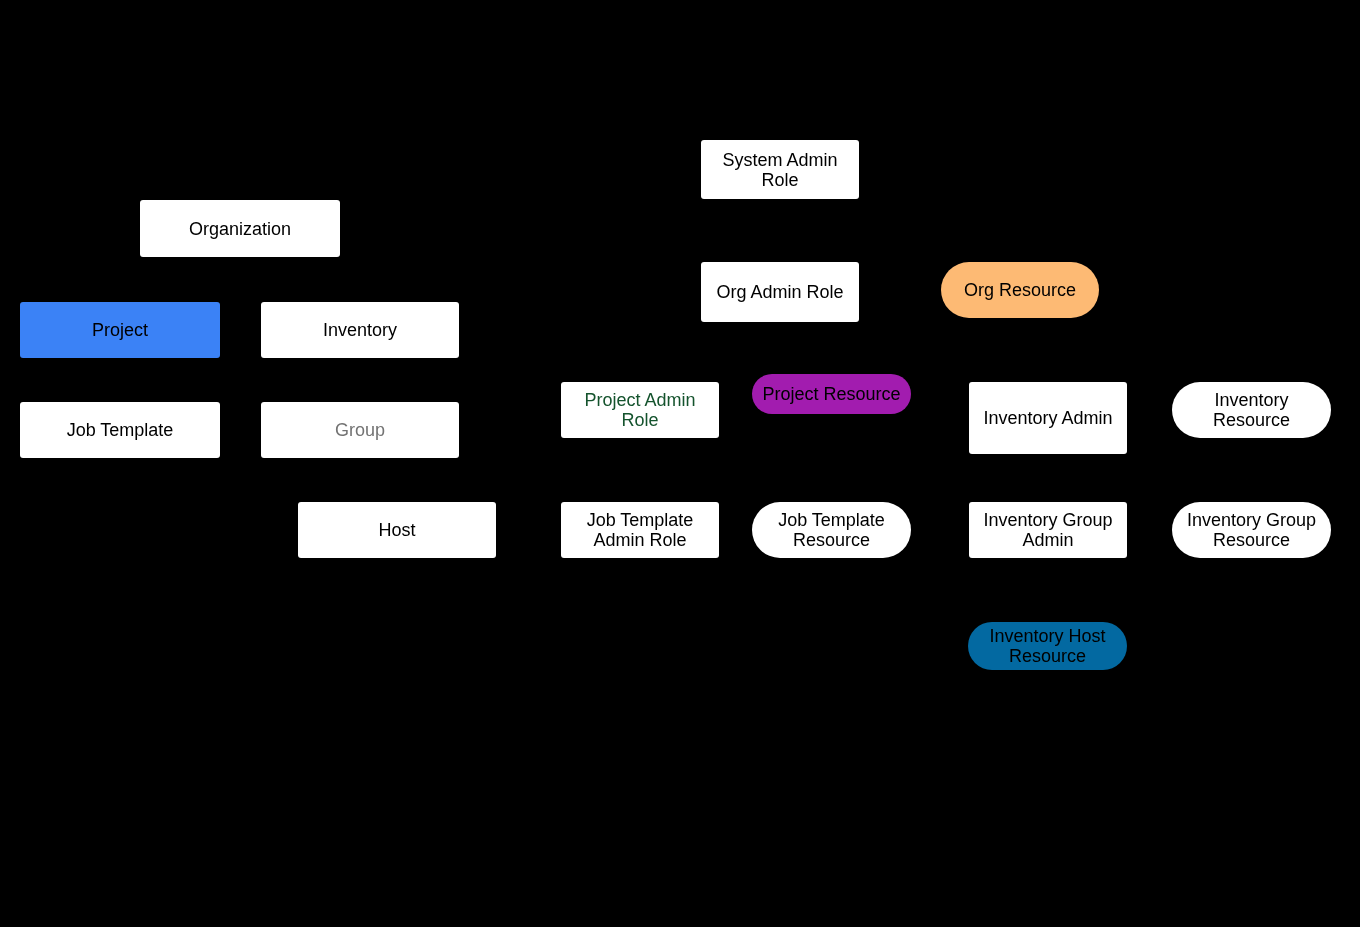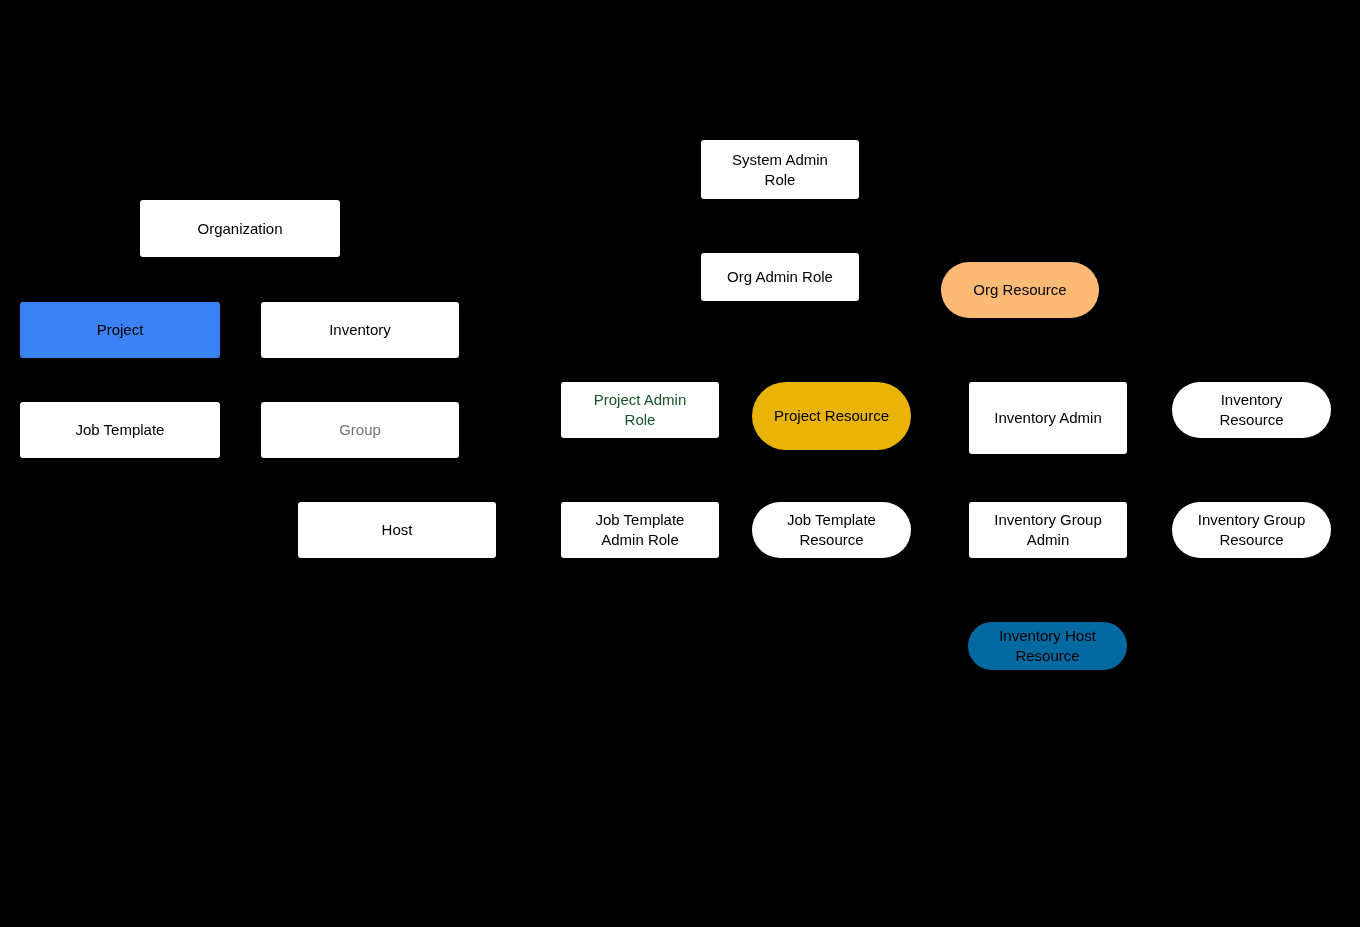--- a/index.html
+++ b/index.html
@@ -16,21 +16,21 @@
     font-family: "Liberation Sans", sans-serif;
   }
   .node {
     position: absolute;
     background: #ffffff;
     color: #000000;
     display: flex;
     align-items: center;
     justify-content: center;
     text-align: center;
-    font-size: 15px;
+    font-size: 18px;
     line-height: 20px;
     box-sizing: border-box;
     padding: 16px 6px;
     white-space: pre-line;
   }
   .rect {
     border-radius: 3px;
   }
   .pill {
     border-radius: 999px;
@@ -41,25 +41,25 @@
 
 <div id="canvas">
     <div class="node rect" style="left: 140px; top: 200px; width: 200px; height: 57px; background: rgb(255, 255, 255); color: rgb(0, 0, 0);">Organization</div>
     <div class="node rect" style="left: 20px; top: 302px; width: 200px; height: 56px; background: #3b82f6; color: rgb(0, 0, 0);">Project</div>
     <div class="node rect" style="left: 261px; top: 302px; width: 198px; height: 56px; background: rgb(255, 255, 255); color: rgb(0, 0, 0);">Inventory</div>
     <div class="node rect" style="left: 20px; top: 402px; width: 200px; height: 56px; background: rgb(255, 255, 255); color: rgb(0, 0, 0);">Job Template</div>
     <div class="node rect" style="left: 261px; top: 402px; width: 198px; height: 56px; background: rgb(255, 255, 255); color: #737373;">Group</div>
     <div class="node rect" style="left: 261px; top: 502px; width: 198px; height: 56px; background: rgb(255, 255, 255); color: rgb(0, 0, 0); margin-left: 37px;">Host</div>
     <div class="node rect" style="left: 701px; top: 140px; width: 158px; height: 59px; background: rgb(255, 255, 255); color: rgb(0, 0, 0);">System Admin
 Role</div>
-    <div class="node rect" style="left: 701px; top: 253px; width: 158px; height: 48px; background: rgb(255, 255, 255); color: rgb(0, 0, 0);">Org Admin Role</div>
+    <div class="node rect" style="left: 701px; top: 262px; width: 158px; height: 60px; background: rgb(255, 255, 255); color: rgb(0, 0, 0);">Org Admin Role</div>
     <div class="node pill" style="left: 941px; top: 262px; width: 158px; height: 56px; background: #fdba74; color: rgb(0, 0, 0);">Org Resource</div>
     <div class="node rect" style="left: 561px; top: 382px; width: 158px; height: 56px; background: rgb(255, 255, 255); color: #14532d;">Project Admin
 Role</div>
-    <div class="node pill" style="left: 752px; top: 382px; width: 159px; height: 68px; background: #eab308; color: rgb(0, 0, 0);">Project Resource</div>
+    <div class="node pill" style="left: 752px; top: 374px; width: 159px; height: 40px; background: #a21caf; color: rgb(0, 0, 0);">Project Resource</div>
     <div class="node rect" style="left: 969px; top: 382px; width: 158px; height: 72px; background: rgb(255, 255, 255); color: rgb(0, 0, 0);">Inventory Admin</div>
     <div class="node pill" style="left: 1172px; top: 382px; width: 159px; height: 56px; background: rgb(255, 255, 255); color: rgb(0, 0, 0);">Inventory
 Resource</div>
     <div class="node rect" style="left: 561px; top: 502px; width: 158px; height: 56px; background: rgb(255, 255, 255); color: rgb(0, 0, 0);">Job Template
 Admin Role</div>
     <div class="node pill" style="left: 752px; top: 502px; width: 159px; height: 56px; background: rgb(255, 255, 255); color: rgb(0, 0, 0);">Job Template
 Resource</div>
     <div class="node rect" style="left: 969px; top: 502px; width: 158px; height: 56px; background: rgb(255, 255, 255); color: rgb(0, 0, 0);">Inventory Group
 Admin</div>
     <div class="node pill" style="left: 1172px; top: 502px; width: 159px; height: 56px; background: rgb(255, 255, 255); color: rgb(0, 0, 0);">Inventory Group

